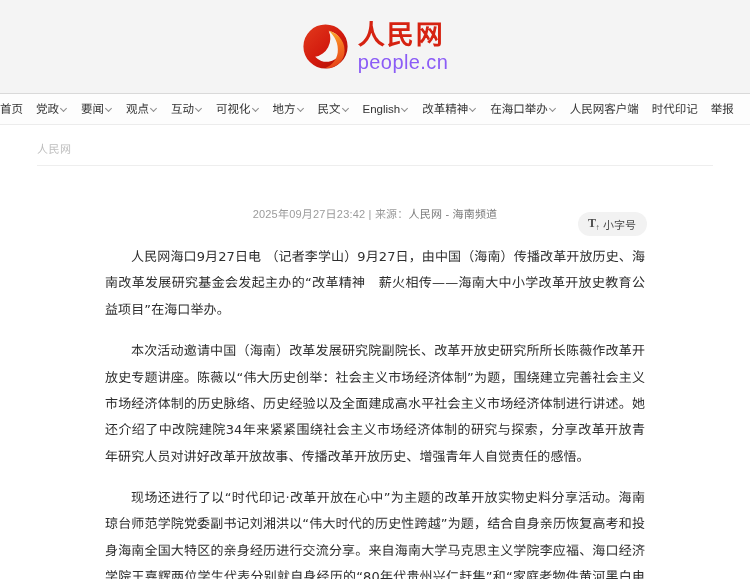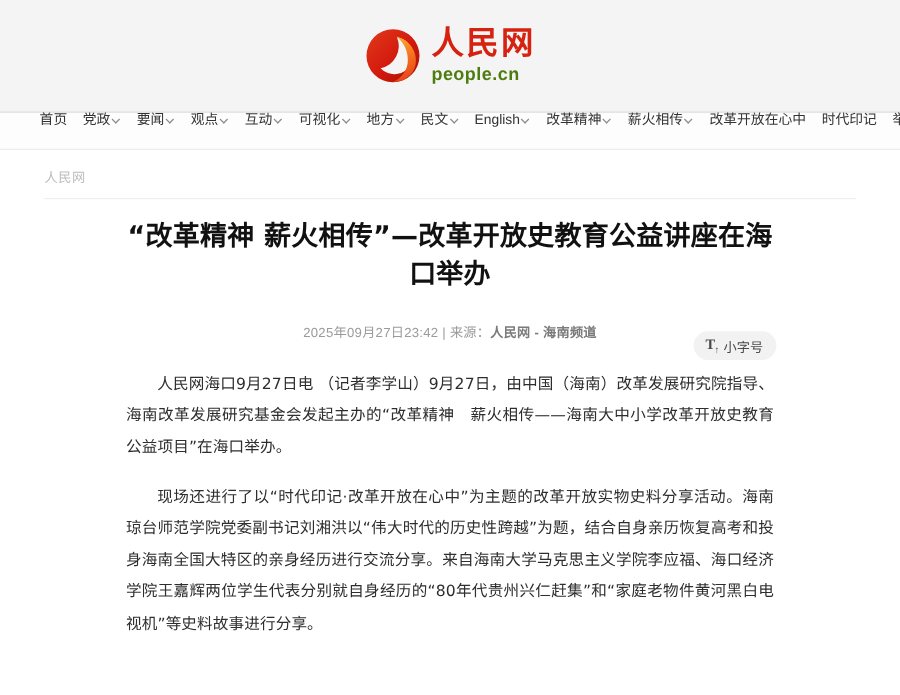--- a/index.html
+++ b/index.html
@@ -46,36 +46,35 @@
   }
   .logo-cn {
     font-family: "DejaVu Serif", "Liberation Serif", serif;
     font-size: 27px;
     font-weight: 700;
     color: #d62211;
     letter-spacing: 2px;
     line-height: 1.05;
   }
   .logo-en {
-    font-size: 15px;
-    font-weight: 700;
-    color: #4d7c0f;
+    font-size: 20px;
+    font-weight: 400;
+    color: #8b5cf6;
     letter-spacing: 0.4px;
     margin-top: 3px;
   }
 
   
   .navbar {
     height: 31px;
     background: #fdfdfd;
     border-bottom: 1px solid #ececec;
     display: flex;
-    align-items: flex-start;
+    align-items: center;
     box-sizing: border-box;
-    padding-left: 33px;
     padding-right: 6px;
     font-size: 11.5px;
     color: #333;
     white-space: nowrap;
   }
   .nav-item {
     display: inline-flex;
     align-items: center;
     gap: 2px;
     margin-right: 13px;
@@ -138,21 +137,21 @@
     position: relative;
     text-align: center;
     height: 34px;
   }
   .meta {
     font-size: 11px;
     color: #9b9b9b;
     letter-spacing: .2px;
     line-height: 20px;
   }
-  .meta .src-name { color: #7b7b7b; font-weight: bold; }
+  .meta .src-name { color: #7b7b7b; }
   .fontsize-btn {
     position: absolute;
     right: -2px;
     top: 8px;
     display: inline-flex;
     align-items: center;
     gap: 4px;
     background: #f2f2f2;
     border-radius: 13px;
     padding: 4px 11px 4px 10px;
@@ -240,52 +239,52 @@
       </span><span class="nav-item">
         <span class="lbl">民文</span>
         <span class="caret"></span>
       </span><span class="nav-item">
         <span class="lbl">English</span>
         <span class="caret"></span>
       </span><span class="nav-item">
         <span class="lbl">改革精神</span>
         <span class="caret"></span>
       </span><span class="nav-item">
-        <span class="lbl">薪火相传</span>
-        <span class="caret"></span>
-      </span><span class="nav-item">
-        <span class="lbl">改革开放在心中</span>
+        <span class="lbl">在海口举办</span>
+        <span class="caret"></span>
+      </span><span class="nav-item">
+        <span class="lbl">人民网客户端</span>
       </span><span class="nav-item">
         <span class="lbl">时代印记</span>
       </span><span class="nav-item">
         <span class="lbl">举报</span>
       </span></span>
 
 </nav>
 
 <div class="crumb-wrap">
   <span class="crumb">人民网</span>
 </div>
 <div class="crumb-rule"></div>
 
 <article class="article">
 
-  <h1 class="headline">“改革精神 薪火相传”—改革开放史教育公益讲座在海口举办</h1>
 
   <div class="meta-row">
     <span class="meta">
       <span>2025年09月27日23:42</span>
       <span>| 来源：</span><span class="src-name">人民网 - 海南频道</span>
     </span>
 
     <span class="fontsize-btn">
       <span class="tsize">
         <span>T</span><sub>↑</sub>
       </span>
       <span>小字号</span>
     </span>
   </div>
 
   <div class="body-copy">
-      <p>人民网海口9月27日电 （记者李学山）9月27日，由中国（海南）改革发展研究院指导、海南改革发展研究基金会发起主办的“改革精神　薪火相传——海南大中小学改革开放史教育公益项目”在海口举办。</p>
+      <p>人民网海口9月27日电 （记者李学山）9月27日，由中国（海南）传播改革开放历史、海南改革发展研究基金会发起主办的“改革精神　薪火相传——海南大中小学改革开放史教育公益项目”在海口举办。</p>
+      <p>本次活动邀请中国（海南）改革发展研究院副院长、改革开放史研究所所长陈薇作改革开放史专题讲座。陈薇以“伟大历史创举：社会主义市场经济体制”为题，围绕建立完善社会主义市场经济体制的历史脉络、历史经验以及全面建成高水平社会主义市场经济体制进行讲述。她还介绍了中改院建院34年来紧紧围绕社会主义市场经济体制的研究与探索，分享改革开放青年研究人员对讲好改革开放故事、传播改革开放历史、增强青年人自觉责任的感悟。</p>
       <p>现场还进行了以“时代印记·改革开放在心中”为主题的改革开放实物史料分享活动。海南琼台师范学院党委副书记刘湘洪以“伟大时代的历史性跨越”为题，结合自身亲历恢复高考和投身海南全国大特区的亲身经历进行交流分享。来自海南大学马克思主义学院李应福、海口经济学院王嘉辉两位学生代表分别就自身经历的“80年代贵州兴仁赶集”和“家庭老物件黄河黑白电视机”等史料故事进行分享。</p>
     </div>
 </article>
 
 </body></html>

